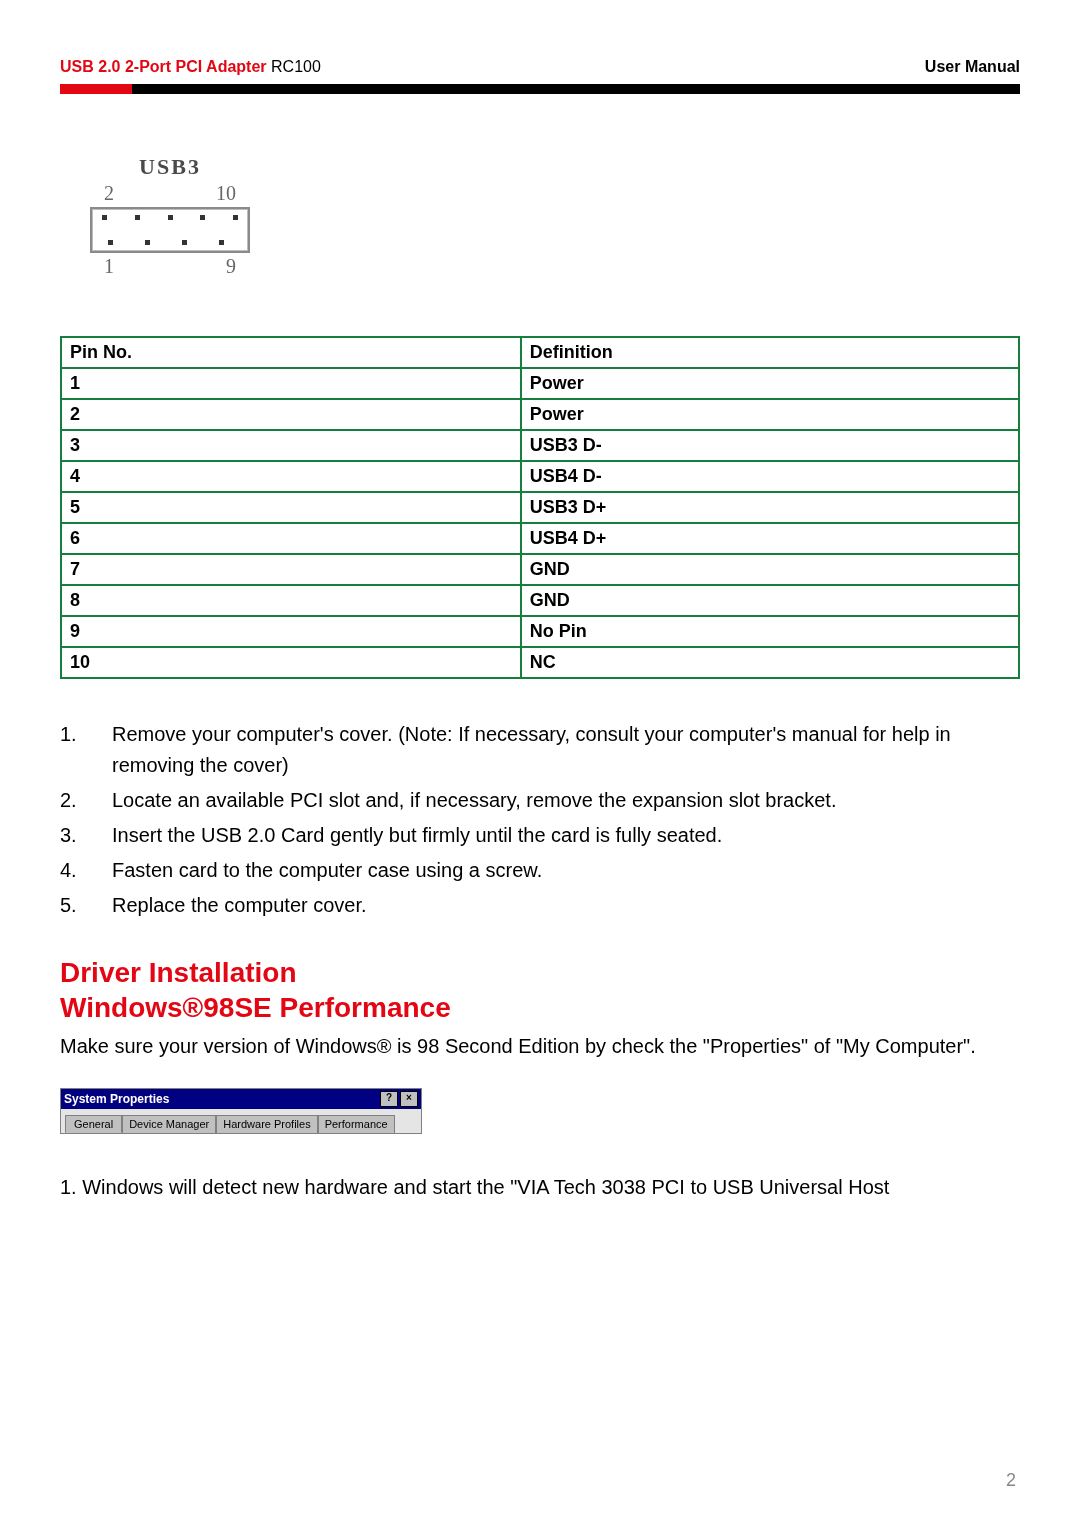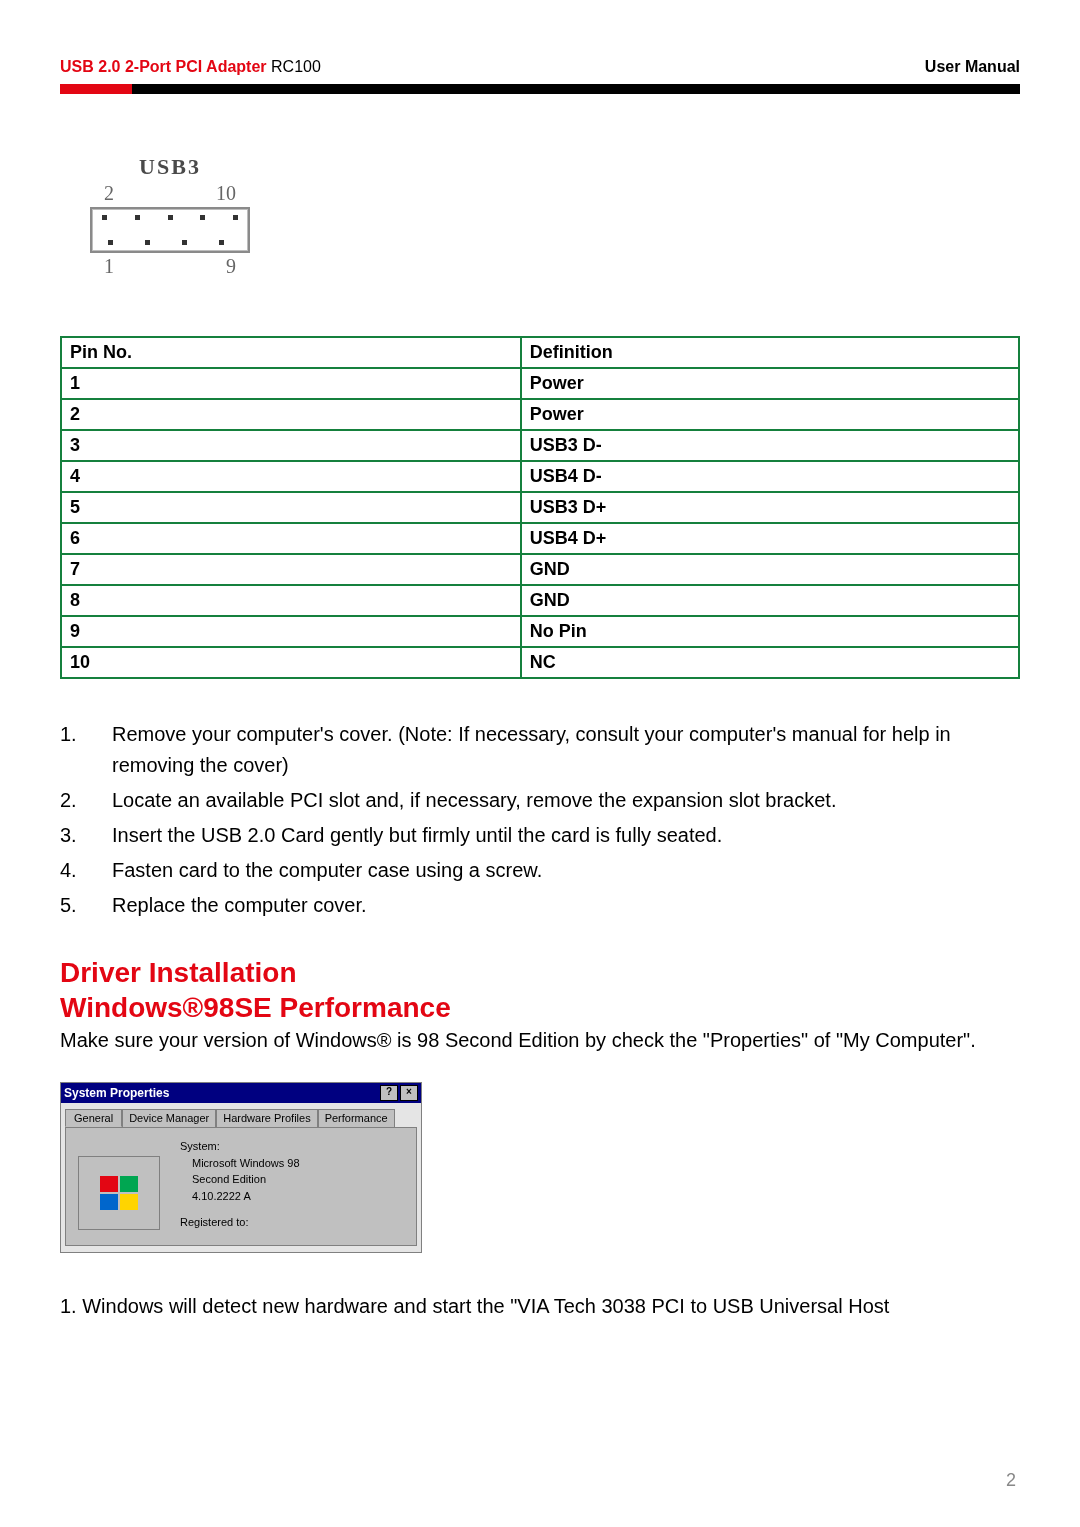--- a/index.html
+++ b/index.html
@@ -128,21 +128,21 @@
   .section-heading {
     margin-top: 34px;
     color: #e30613;
     font-weight: 700;
     font-size: 28px;
     line-height: 1.25;
   }
   .body-text {
     font-size: 20px;
     line-height: 1.55;
-    margin-top: 0;
+    margin-top: 6px;
   }
 
   
   .win98-dialog {
     margin-top: 26px;
     width: 360px;
     border: 1px solid #808080;
     font-family: Tahoma, "MS Sans Serif", sans-serif;
     font-size: 11px;
     background: #e5e5e5;
@@ -370,38 +370,19 @@
       <span class="title-text">System Properties</span>
       <span class="win-btn">?</span>
       <span class="win-btn">×</span>
     </div>
     <div class="win98-tabs">
       <div class="win98-tab active">General</div>
       <div class="win98-tab">Device Manager</div>
       <div class="win98-tab">Hardware Profiles</div>
       <div class="win98-tab">Performance</div>
     </div>
-    <div class="win98-tabpanel">
-      <div class="win98-logo">
-        <div class="winflag-row">
-          <div class="winflag-cell wf-red"></div>
-          <div class="winflag-cell wf-green"></div>
-        </div>
-        <div class="winflag-row">
-          <div class="winflag-cell wf-blue"></div>
-          <div class="winflag-cell wf-yellow"></div>
-        </div>
-      </div>
-      <div class="win98-sysinfo">
-        <div class="sec-label">System:</div>
-        <div class="indent">Microsoft Windows 98</div>
-        <div class="indent">Second Edition</div>
-        <div class="indent">4.10.2222 A</div>
-        <div class="reg-label">Registered to:</div>
-      </div>
-    </div>
   </div>
 
   <div class="bottom-step">1. Windows will detect new hardware and start the "VIA Tech 3038 PCI to USB Universal Host</div>
 
   <div class="page-number">2</div>
 
 </div>
 
 </body></html>

